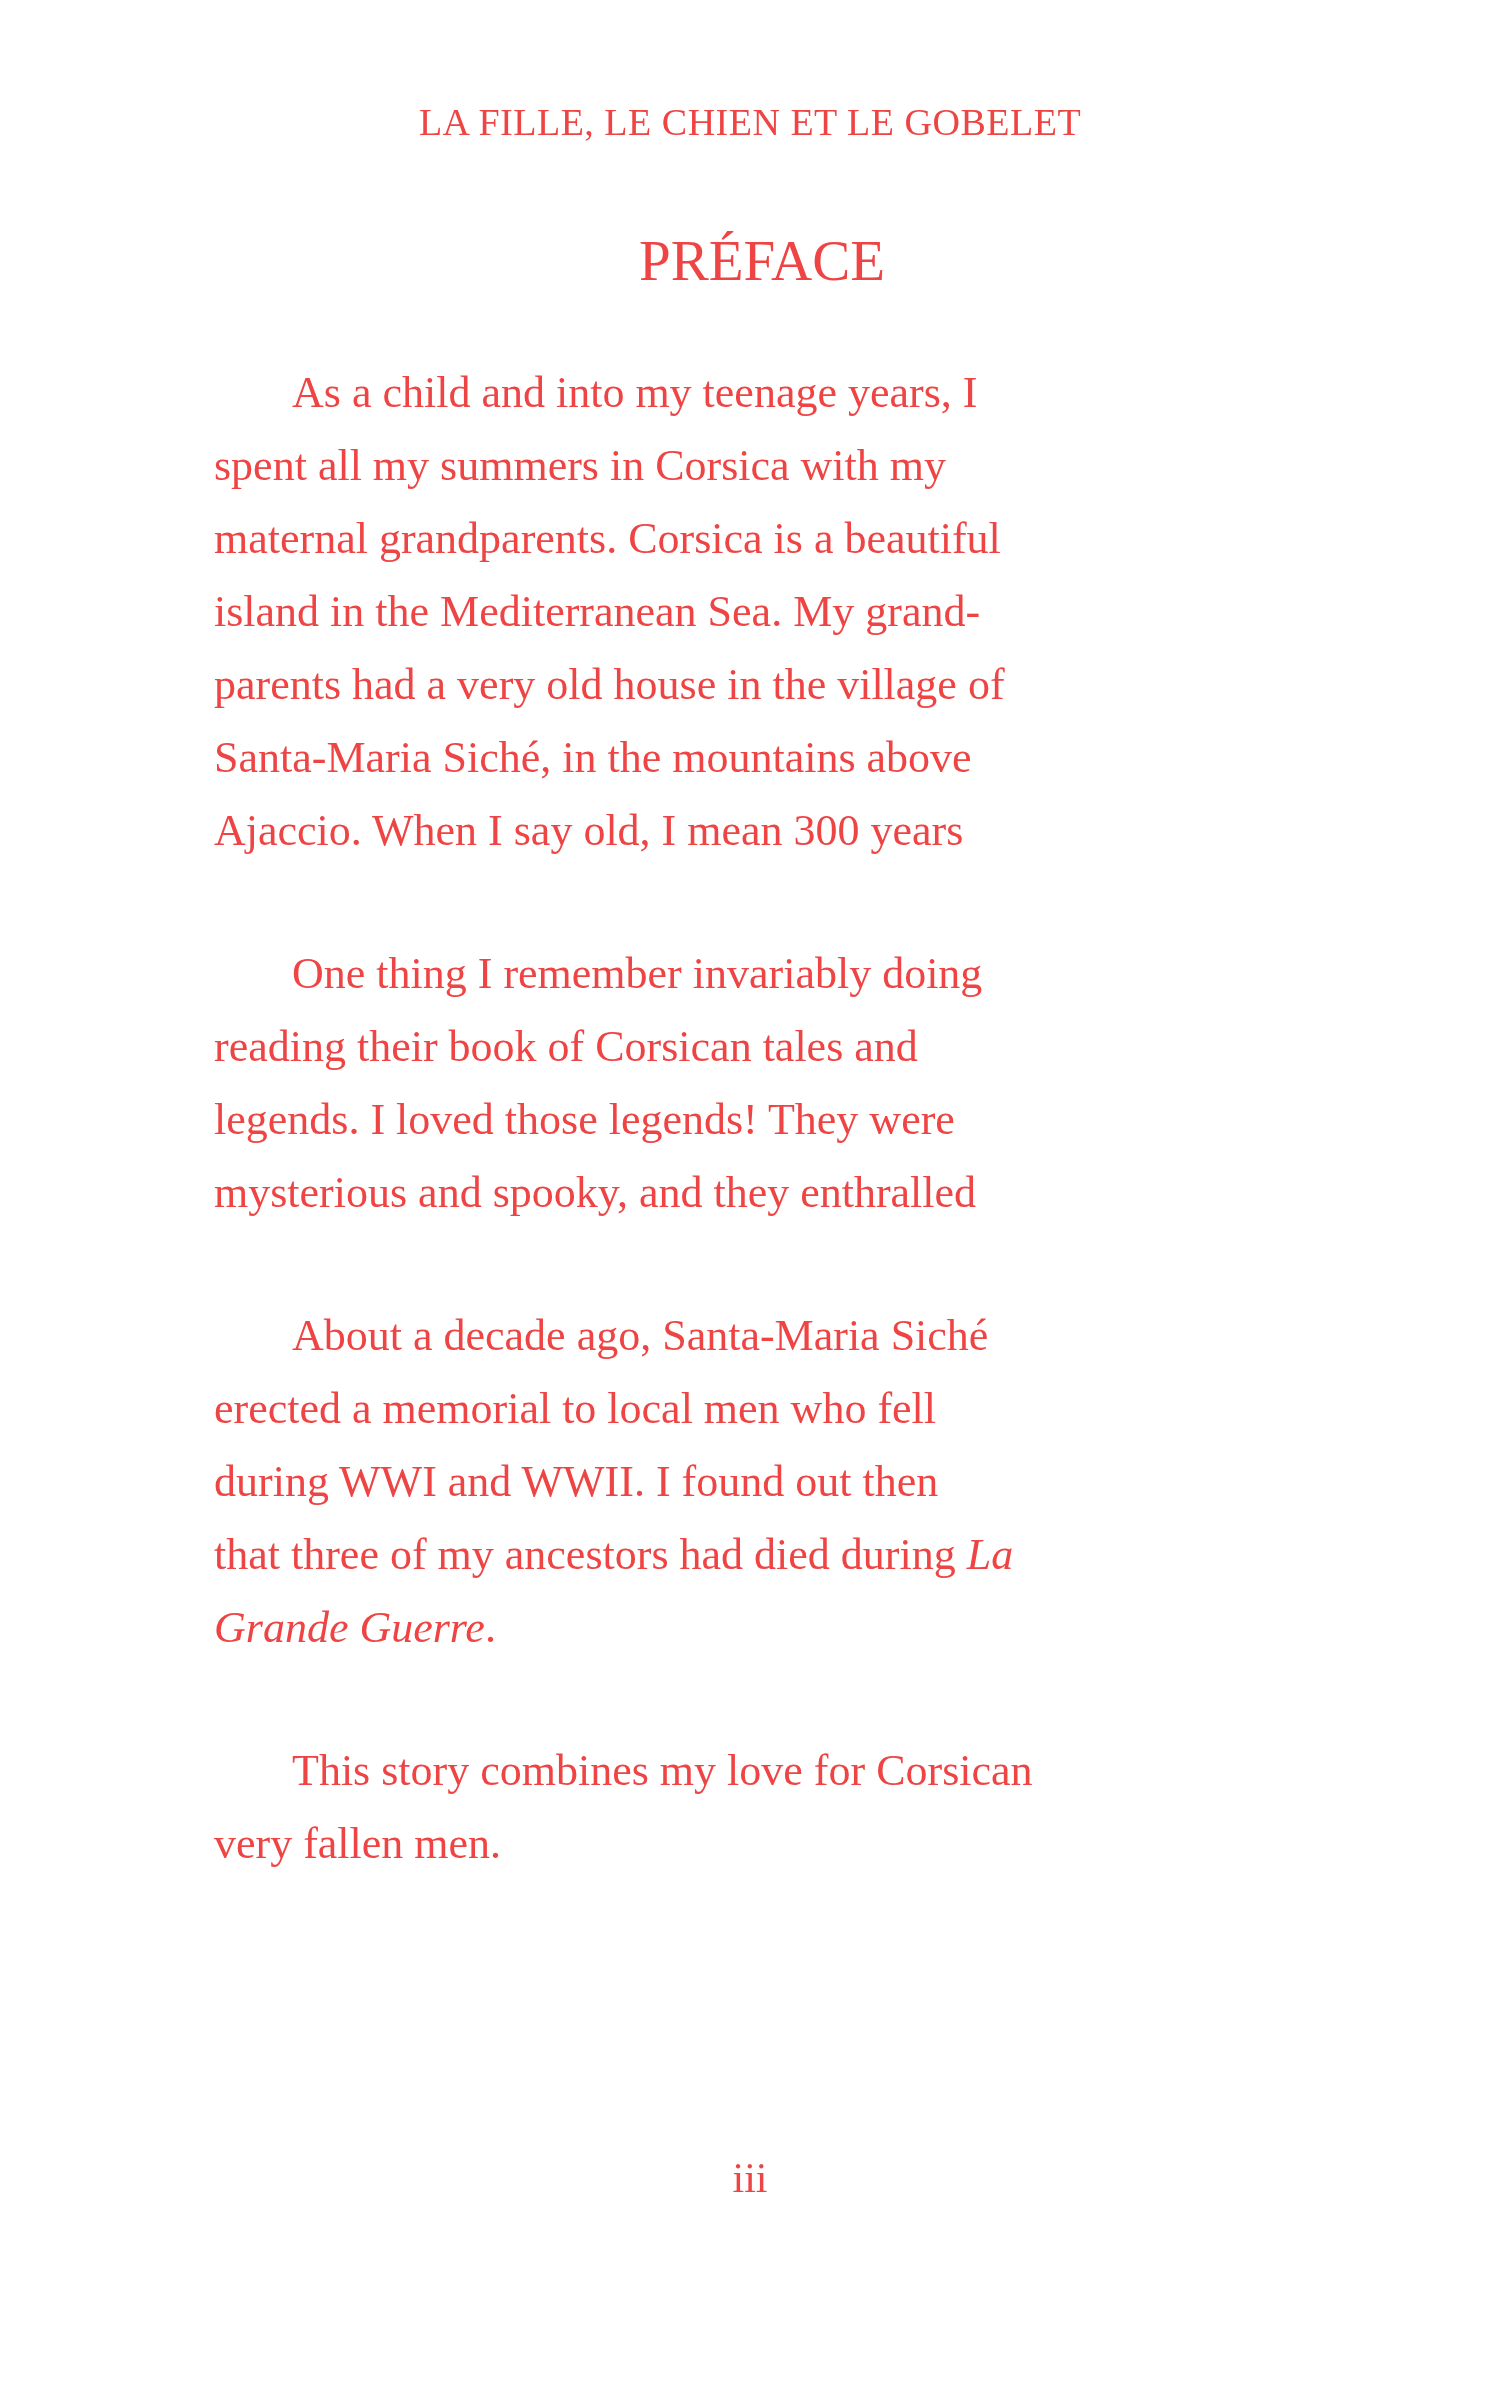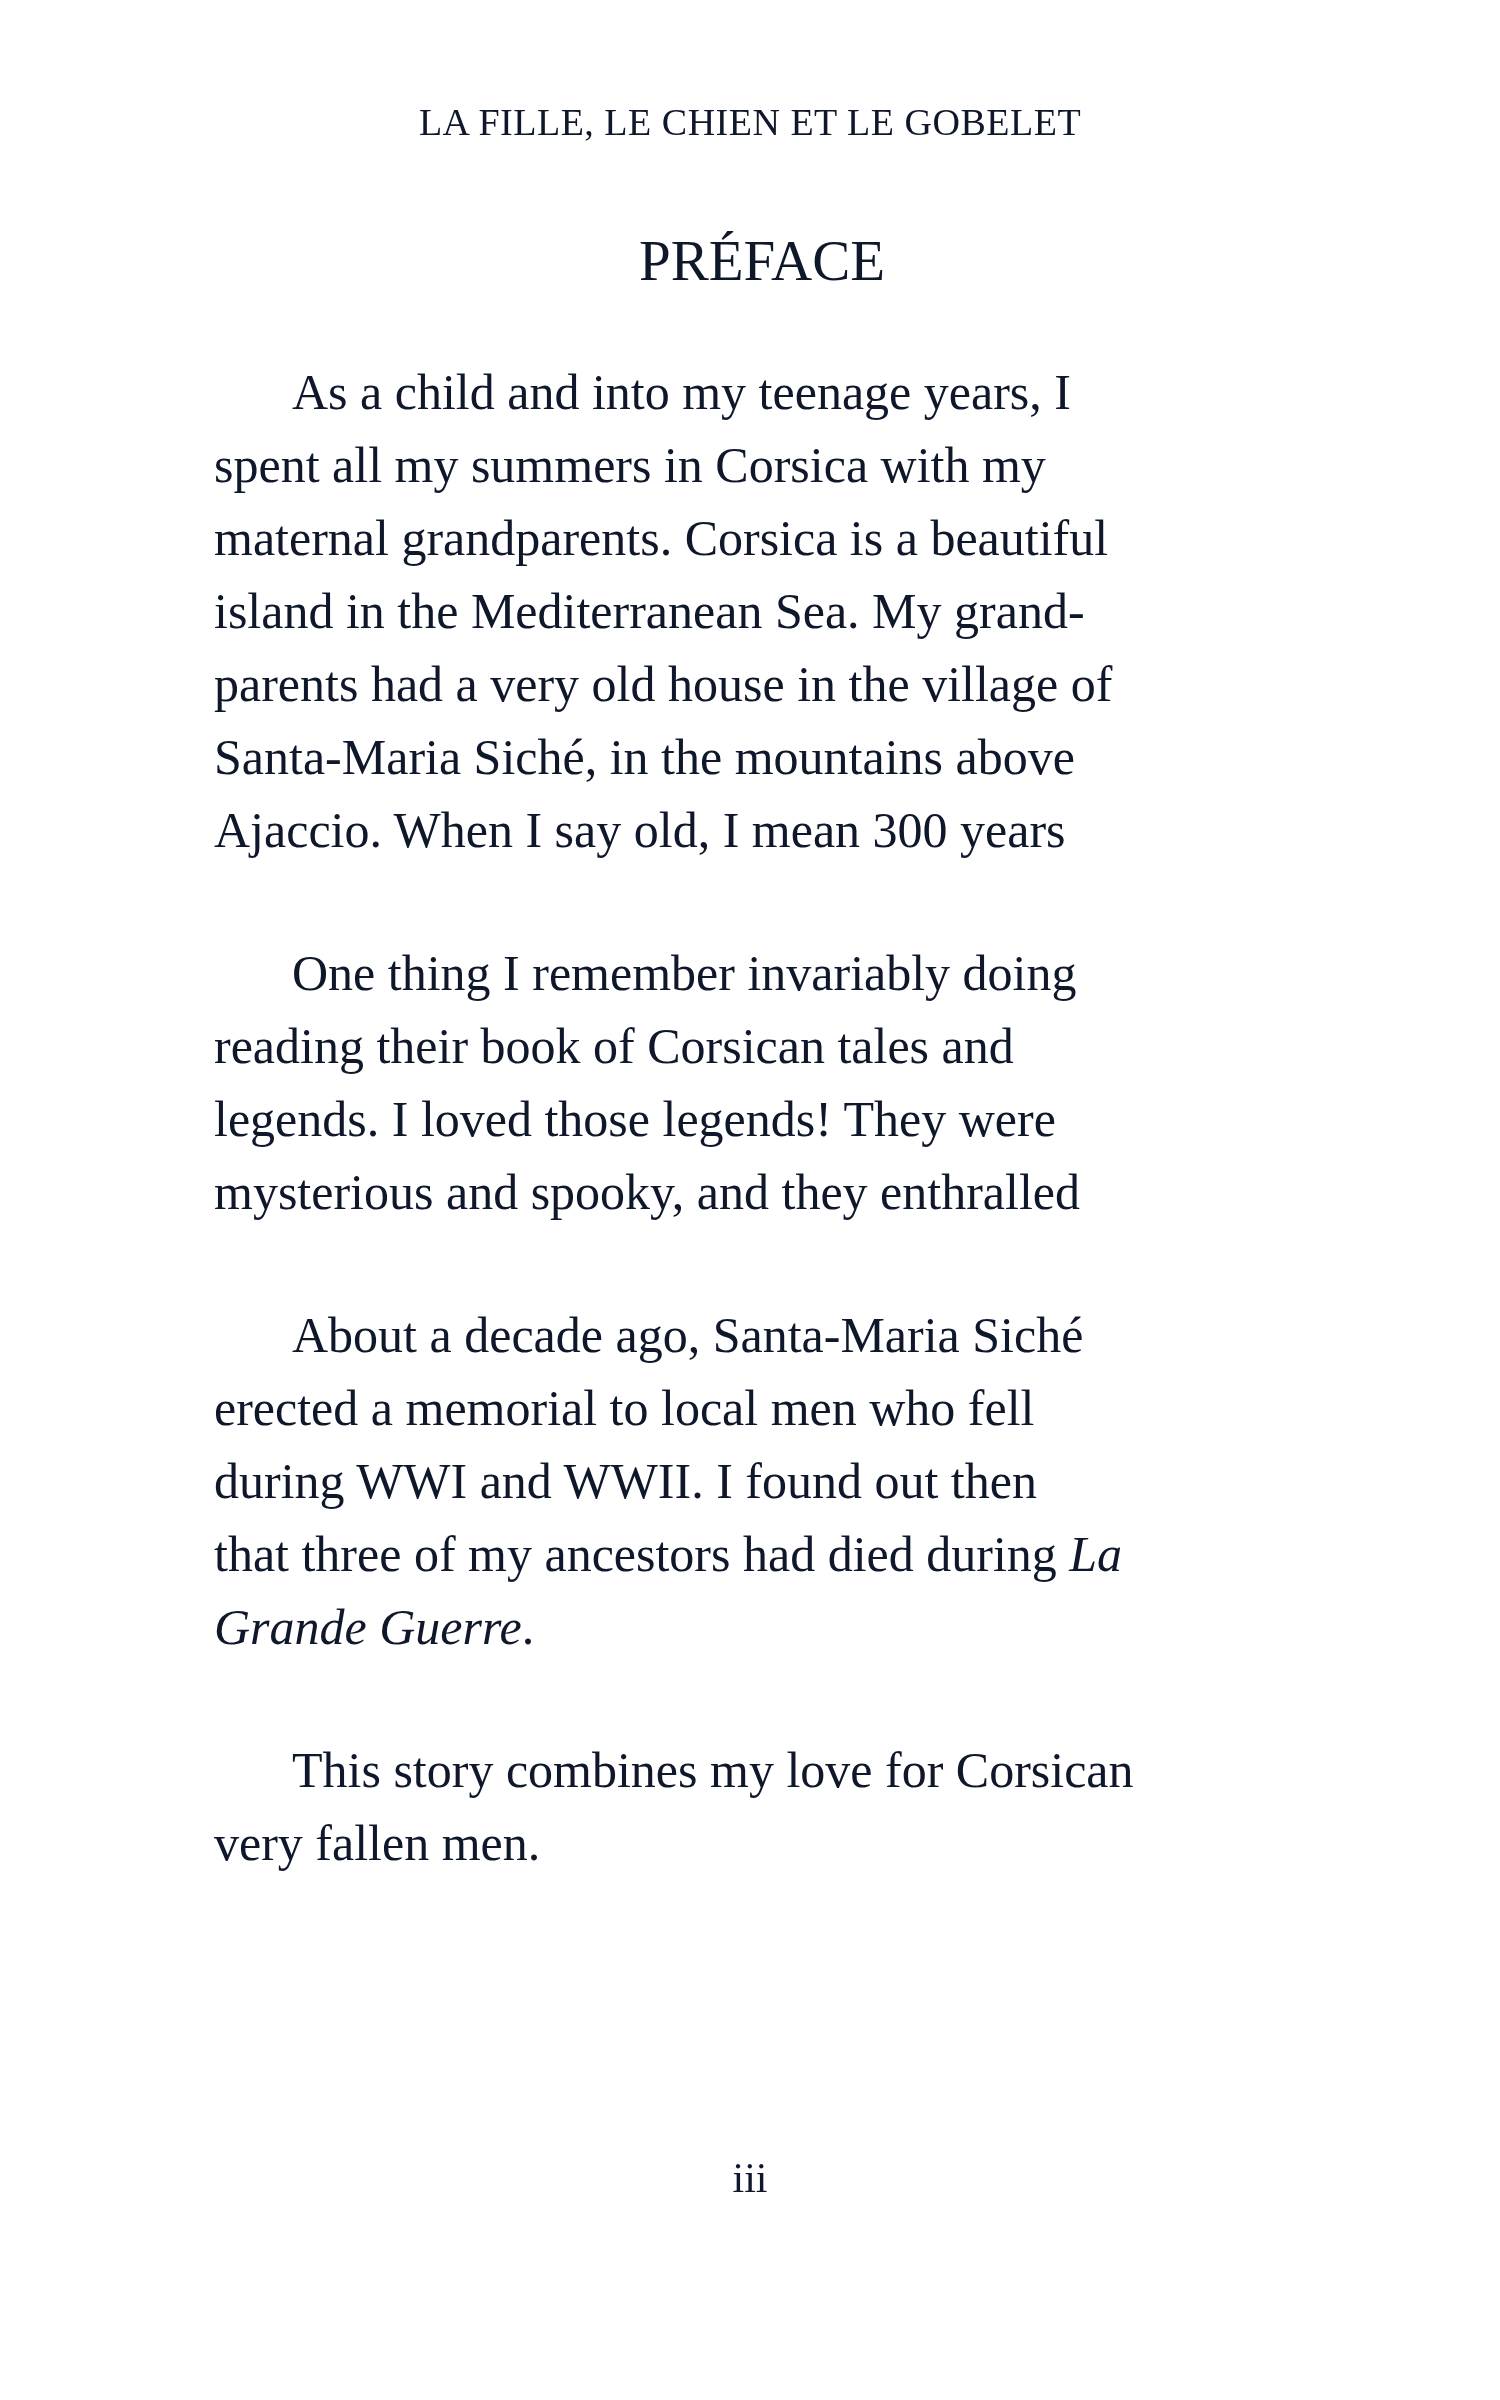--- a/index.html
+++ b/index.html
@@ -37,21 +37,21 @@
     font-size: 57px;
     line-height: 62px;
     font-weight: normal;
     white-space: pre;
   }
   .body-text {
     position: absolute;
     top: 356px;
     left: 214px;
     width: 1140px;
-    font-size: 50px;
+    font-size: 44px;
     line-height: 73px;
   }
   .para {
     margin: 0 0 70px 0;
   }
   .para:last-child { margin-bottom: 0; }
   .line {
     display: block;
     white-space: pre;
   }
@@ -66,21 +66,21 @@
     width: 100%;
     text-align: center;
     font-size: 42px;
     line-height: 46px;
     font-family: Liberation Serif, serif;
   }
 </style>
 </head>
 <body>
 
-<div class="page" style="background: rgb(255, 255, 255); color: #0f172a;">
+<div class="page" style="background: rgb(255, 255, 255); color: #ef4444;">
   <header class="running-header">LA FILLE, LE CHIEN ET LE GOBELET</header>
 
   <h1 class="section-title">PRÉFACE</h1>
 
   <main class="body-text">
       <p class="para">
         <span class="line"><span>As a child and into my teenage years, I</span></span>
         <span class="line"><span>spent all my summers in Corsica with my</span></span>
         <span class="line"><span>maternal grandparents. Corsica is a beautiful</span></span>
         <span class="line"><span>island in the Mediterranean Sea. My grand-</span></span>

